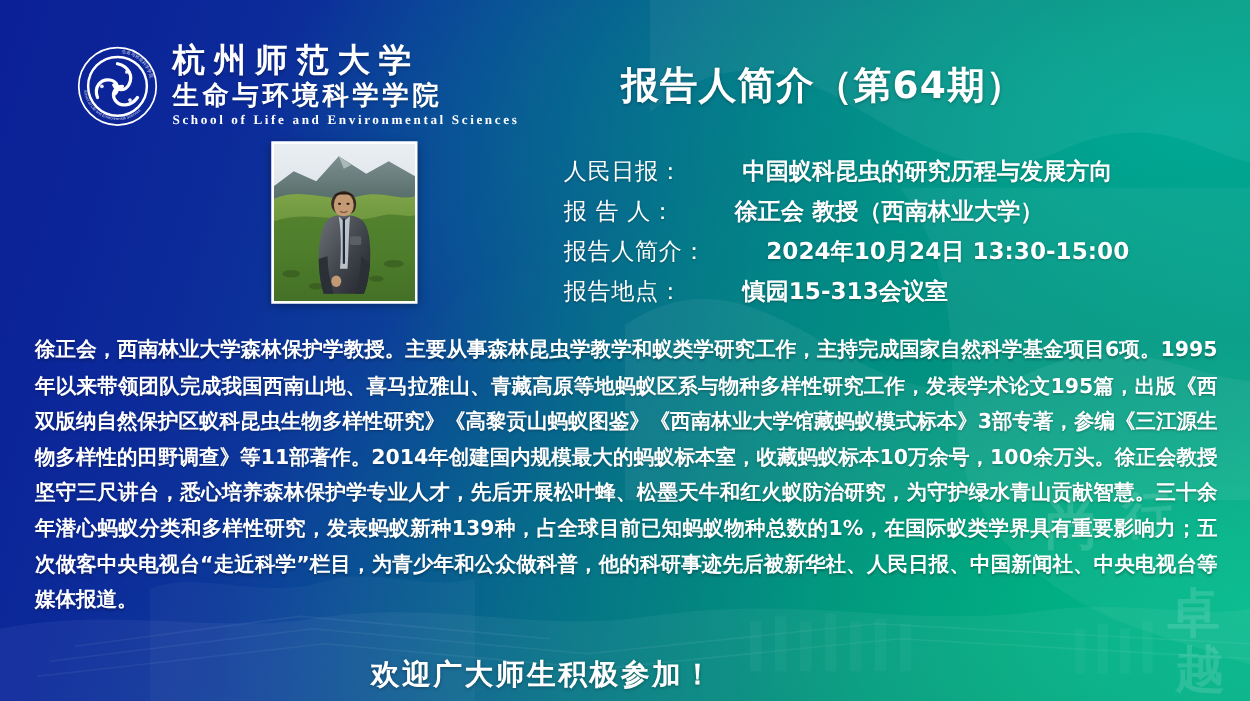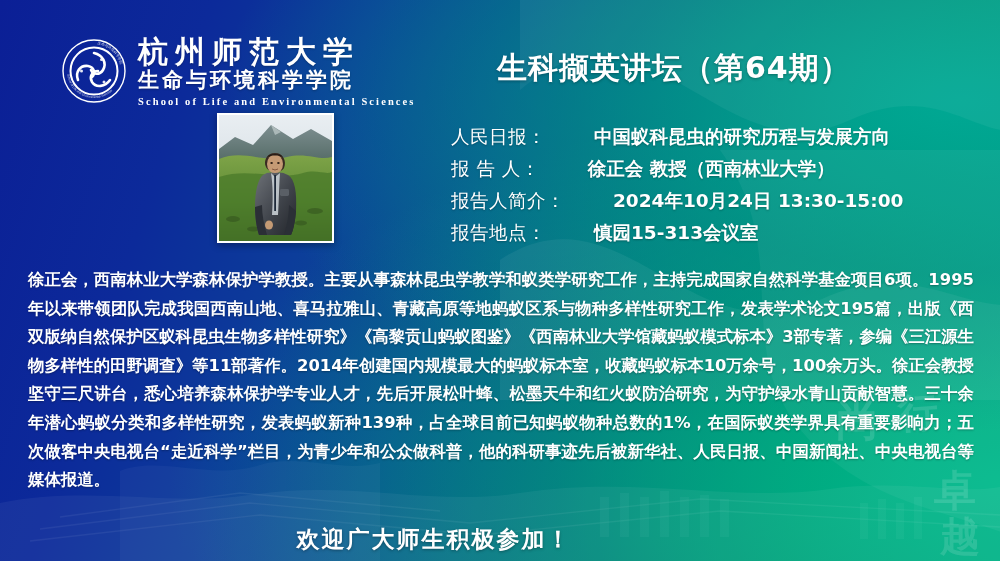--- a/index.html
+++ b/index.html
@@ -60,22 +60,22 @@
   }
 
   
   #logo-block {
     position:absolute; left:62px; top:36px;
     display:flex; align-items:center; gap:12px;
   }
   #emblem { width:64px; height:64px; position:relative; }
   .logo-text { display:flex; flex-direction:column; }
   .logo-cn1 {
-    font-size:30px; font-weight:700; color:#fff; letter-spacing:7px;
-    font-family:Liberation Sans, sans-serif;
+    font-size:26px; font-weight:700; color:#fff; letter-spacing:7px;
+    font-family:Liberation Mono, monospace;
     line-height:1.08; text-shadow:0 1px 2px rgba(0,0,0,.25);
   }
   .logo-cn2 {
     font-size:21px; font-weight:700; color:#fff; letter-spacing:3px;
     font-family:"DejaVu Sans","Liberation Sans",sans-serif;
     line-height:1.15; text-shadow:0 1px 2px rgba(0,0,0,.25);
   }
   .logo-en {
     font-size:10.5px; font-weight:700; color:#fff; letter-spacing:2.1px;
     font-family:"Liberation Serif","DejaVu Serif",serif;
@@ -273,21 +273,21 @@
           <path d="M55.2,60 L57,60 L57,96 L55.2,96 Z" fill="#1f2a3a"></path>
           <path d="M36,92 C36,104 38,114 40,120 L48,120 C45,110 43,100 43,90 Z" fill="#2b2f36"></path>
           <path d="M77,96 C76,108 74,116 72,120 L65,120 C68,110 70,100 70,90 Z" fill="#2b2f36"></path>
           <ellipse cx="50" cy="110" rx="4" ry="4.6" fill="#c49a74"></ellipse>
           <rect x="61" y="74" width="9" height="7" rx="1.4" fill="#5a5f66"></rect>
         </g>
       </svg>
     </div>
   </div>
 
-  <div id="title">生科撷英讲坛（第64期）</div>
+  <div id="title">报告人简介（第64期）</div>
 
   <div id="meta">
     <div class="meta-row">
       <span class="lbl">人民日报：</span><span class="val">中国蚁科昆虫的研究历程与发展方向</span>
     </div>
     <div class="meta-row">
       <span class="lbl">报 告 人：</span><span class="val">徐正会 教授（西南林业大学）</span>
     </div>
     <div class="meta-row">
       <span class="lbl">报告人简介：</span><span class="val">2024年10月24日 13:30-15:00</span>

